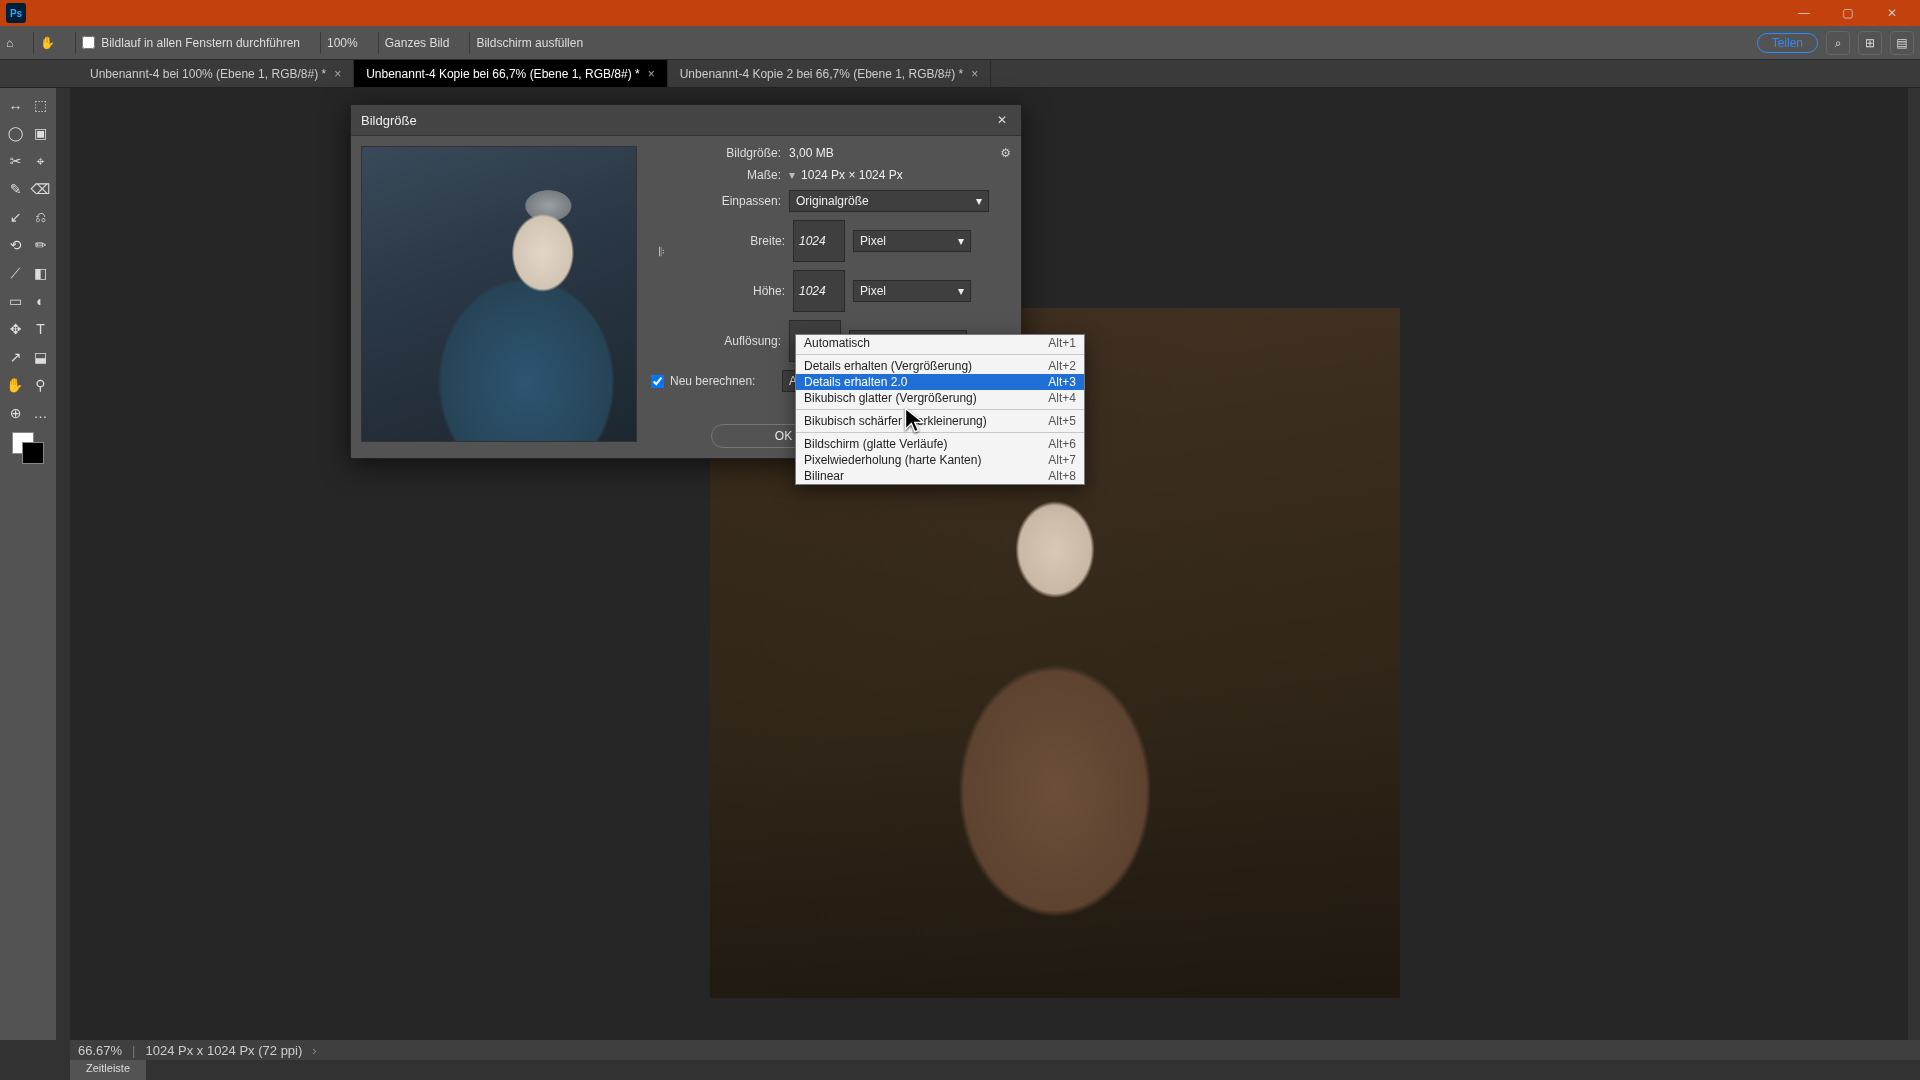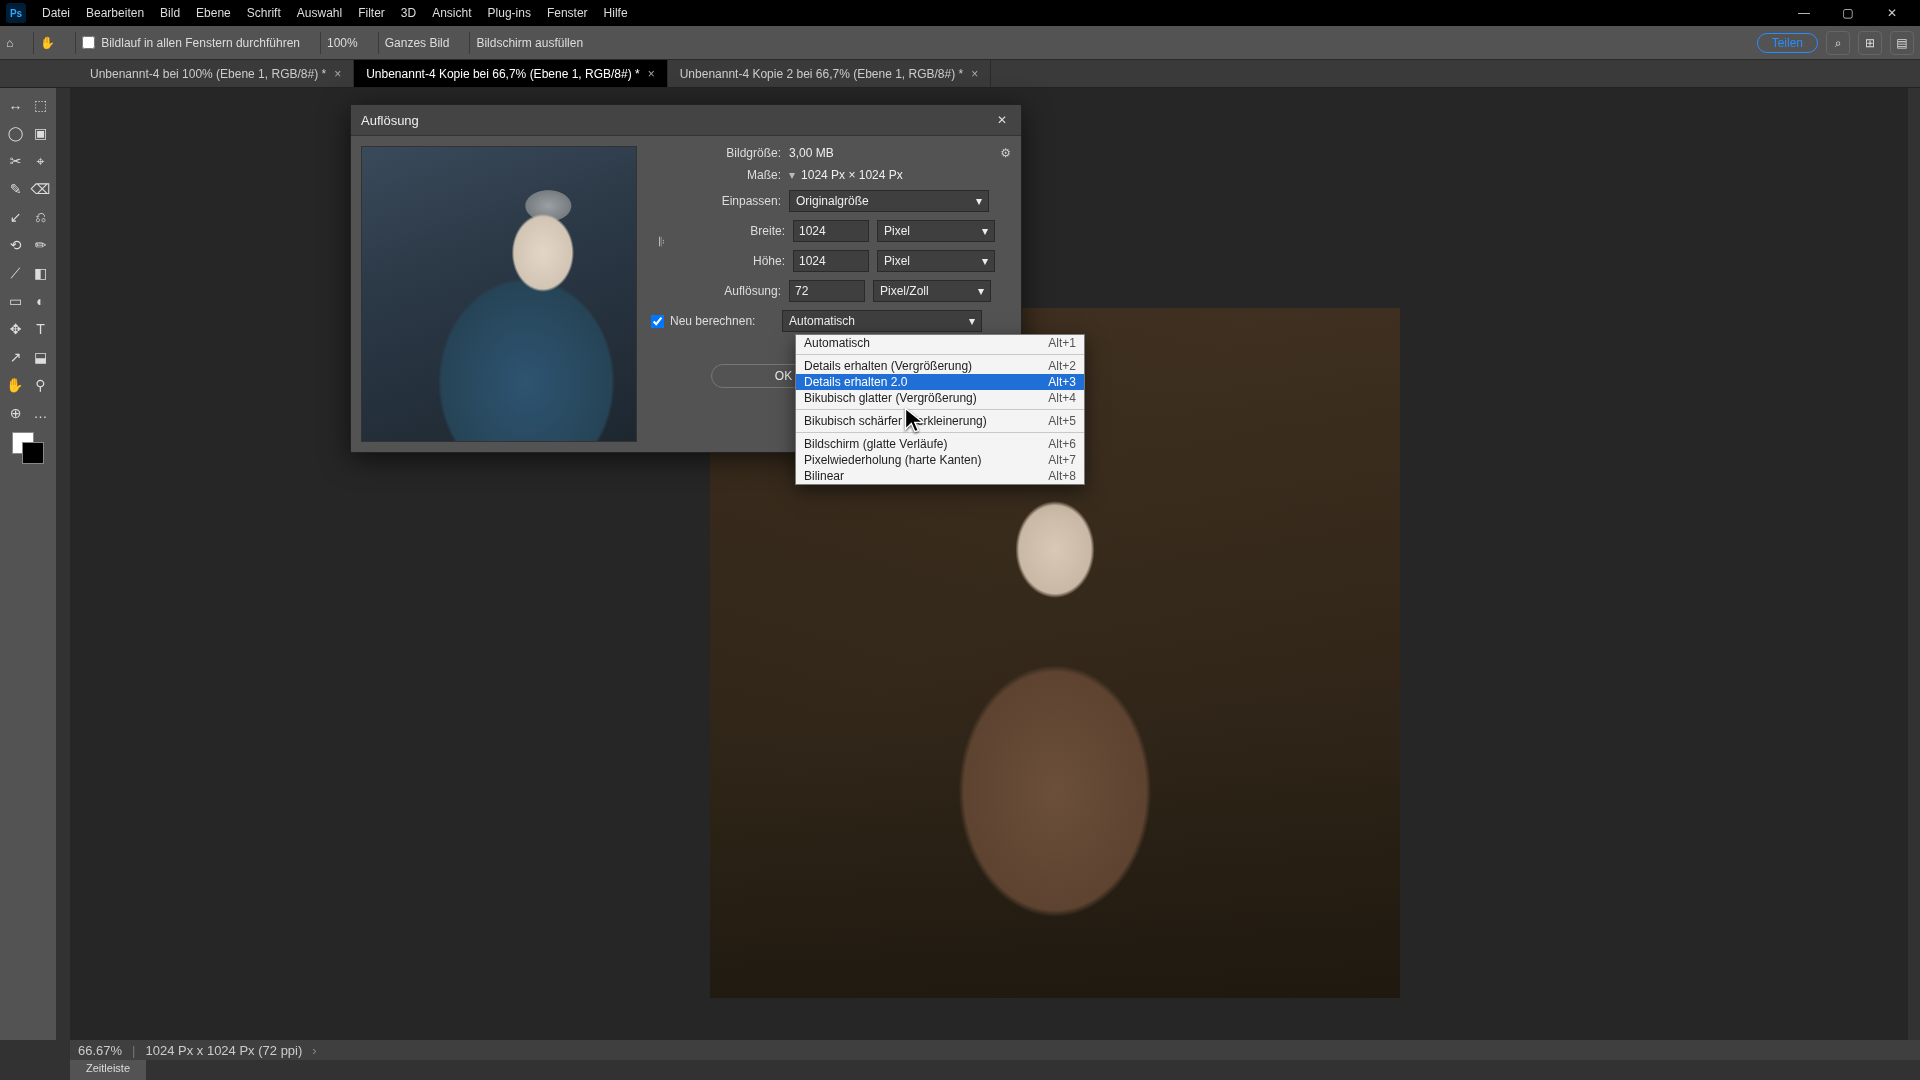--- a/index.html
+++ b/index.html
@@ -1,19 +1,19 @@
 <!DOCTYPE html>
 <html><head>
 <meta charset="utf-8">
 <style>
 * { margin: 0; padding: 0; box-sizing: border-box; font-family: "Segoe UI", Tahoma, sans-serif; }
 body { background: #323232; overflow: hidden; width: 1920px; height: 1080px; position: relative; }
 
 
-.menubar { background: #000000; height: 26px; display: flex; align-items: center; padding: 0 6px; color: #ddd; font-size: 12px; }
+.menubar { background: #c2410c; height: 26px; display: flex; align-items: center; padding: 0 6px; color: #ddd; font-size: 12px; }
 .menubar .ps { width: 20px; height: 20px; background: #001e36; color:#31a8ff; display:flex;align-items:center;justify-content:center;font-size:10px;font-weight:bold;border-radius:3px;margin-right:8px;}
 .menubar .mitem { padding: 0 8px; cursor: default; }
 .menubar .spacer { flex:1; }
 .menubar .winbtn { width: 44px; text-align:center; color:#ccc; font-size:12px; }
 
 
 .optionsbar { background: #535353; height: 34px; display:flex; align-items:center; padding: 0 6px; color:#ddd; font-size:12px; border-bottom:1px solid #2a2a2a;}
 .optionsbar .ob-item { display:flex; align-items:center; margin-right:14px; }
 .optionsbar .sep { width:1px; height:22px; background:#3a3a3a; margin:0 6px;}
 .optionsbar .btnpill { border:1px solid #777; border-radius:12px; padding:2px 14px; color:#eee;}
@@ -61,21 +61,21 @@
 .dialog .preview { width:276px; height:296px; background:linear-gradient(160deg,#3a4a5a 0%, #2b3846 40%, #1d2730 100%); position:relative; border:1px solid #333; margin-right:14px;}
 .dialog .preview::before{content:"";position:absolute;inset:0;background:
   radial-gradient(ellipse 120px 150px at 66% 36%, #e2d6c8 0%, #d3c5b4 24%, transparent 26%),
   radial-gradient(ellipse 56px 38px at 68% 20%, #9aa0a4 0%, #777c80 40%, transparent 42%),
   radial-gradient(ellipse 170px 200px at 60% 80%, #2e5472 0%, #264456 50%, transparent 52%);
 }
 .dialog .fields { flex:1; }
 .dialog .row { display:flex; align-items:center; margin-bottom:8px; }
 .dialog .row .lbl { width:138px; text-align:right; padding-right:8px; color:#ddd;}
 .dialog .row .val { color:#eee; }
-.dialog .row input[type=text] { width:76px; background:#3f3f3f; border:1px solid #2a2a2a; color:#eee; padding:3px 5px; font-size:12px;}
+.dialog .row input[type=text] { width:52px; background:#3f3f3f; border:1px solid #2a2a2a; color:#eee; padding:13px 5px; font-size:12px;font-style:italic;}
 .dialog .row select,.dialog .row .sel { background:#3f3f3f; border:1px solid #2a2a2a; color:#eee; padding:3px 6px; font-size:12px; min-width:118px;}
 .dialog .row .selwide { min-width:200px; }
 .dialog .link { width:14px; margin:0 4px; color:#bbb; text-align:center;}
 .dialog .gear { margin-left:auto; color:#ccc;}
 .dialog .btnrow { display:flex; gap:10px; padding:0 0 0 60px; }
 .dialog .btn { flex:1; text-align:center; border:1px solid #777; border-radius:14px; padding:4px 0; color:#eee;}
 .dialog .chk { margin-right:6px;}
 
 
 .dropdown { position:absolute; top:334px; left:795px; width:290px; background:#f4f4f4; border:1px solid #7a7a7a; box-shadow:0 6px 18px rgba(0,0,0,0.5); font-size:12px; color:#222; z-index:200;}
@@ -89,34 +89,20 @@
 
 .cursor { position:absolute; top:406px; left:902px; width:28px; height:28px; z-index:300; pointer-events:none;}
 .cursor svg { width:28px; height:28px; filter: drop-shadow(0 1px 1px rgba(0,0,0,0.7)); }
 
 </style>
 </head>
 <body>
 
 <div class="menubar">
   <div class="ps">Ps</div>
-  <div id="menu-items" style="display: flex;">
-      <span class="mitem">Datei</span>
-      <span class="mitem">Bearbeiten</span>
-      <span class="mitem">Bild</span>
-      <span class="mitem">Ebene</span>
-      <span class="mitem">Schrift</span>
-      <span class="mitem">Auswahl</span>
-      <span class="mitem">Filter</span>
-      <span class="mitem">3D</span>
-      <span class="mitem">Ansicht</span>
-      <span class="mitem">Plug-ins</span>
-      <span class="mitem">Fenster</span>
-      <span class="mitem">Hilfe</span>
-    </div>
   <div class="spacer"></div>
   <div class="winbtn">—</div>
   <div class="winbtn">▢</div>
   <div class="winbtn">✕</div>
 </div>
 
 <div class="optionsbar">
   <div class="ob-item">⌂</div>
   <div class="sep"></div>
   <div class="ob-item">✋</div>
@@ -237,21 +223,21 @@
 <div class="statusbar">
   <span>66.67%</span>
   <span class="sbsep">|</span>
   <span>1024 Px x 1024 Px (72 ppi)</span>
   <span style="margin-left:10px;color:#888">›</span>
 </div>
 <div class="timeline-tab"><span>Zeitleiste</span></div>
 
 <div class="dialog">
   <div class="titlebar">
-    <span class="ttl">Auflösung</span>
+    <span class="ttl">Bildgröße</span>
     <span class="closebtn">✕</span>
   </div>
   <div class="body">
     <div class="preview"></div>
     <div class="fields">
       <div class="row">
         <span class="lbl">Bildgröße:</span>
         <span class="val">3,00 MB</span>
         <span class="gear">⚙</span>
       </div>

